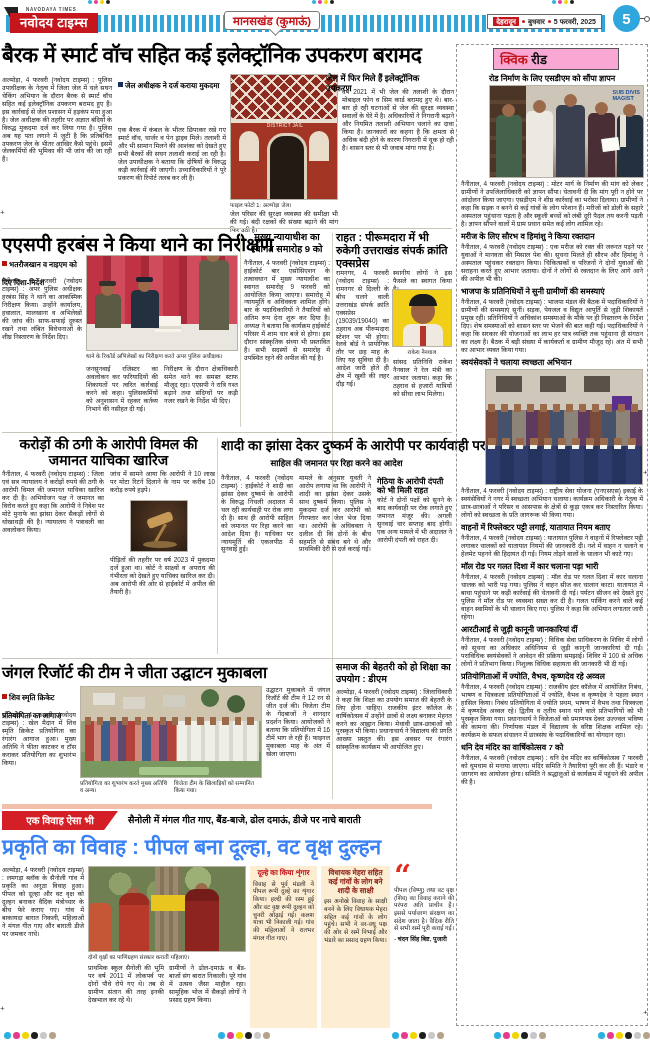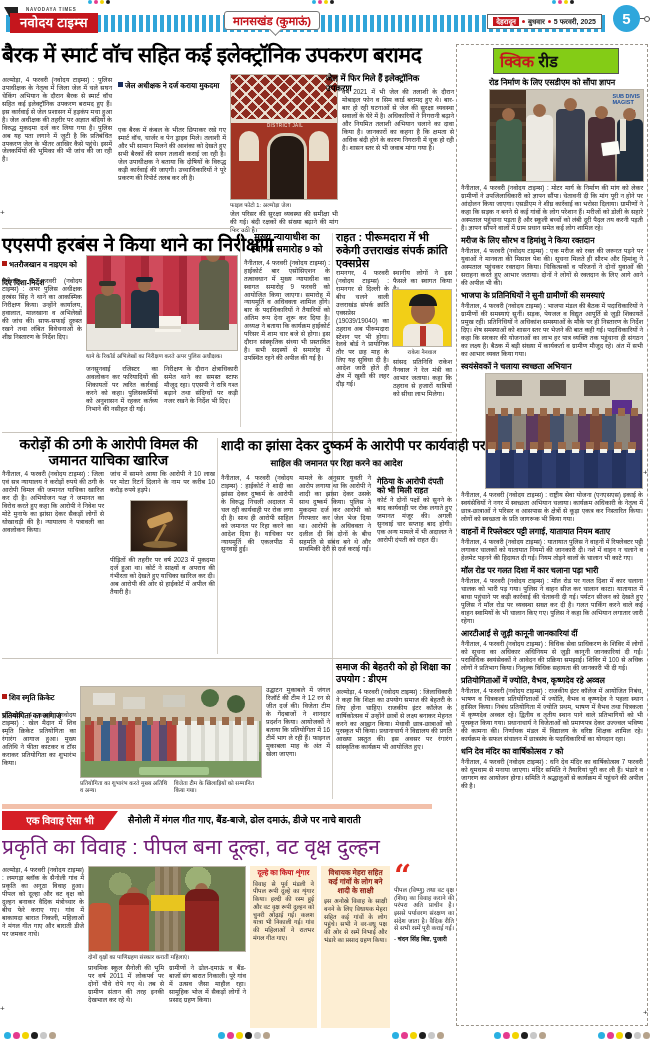--- a/index.html
+++ b/index.html
@@ -37,32 +37,32 @@
   .h-sec{font-weight:bold;color:#000}
   .kicker{font-size:7.4px;font-weight:bold;line-height:1.2;color:#000}
   .sq{display:inline-block;width:5px;height:5px;margin-right:2px;vertical-align:1px}
   .sq-blue{background:#1b2f5e}.sq-red{background:#b01812}
   .subhead{font-size:8px;font-weight:bold;color:#000;line-height:1.15;margin:3px 0 1.5px}
   .rule-h{position:absolute;height:1px;background:#c9c4bc}
   .rule-v{position:absolute;width:1px;background:#d4cfc7}
   
   .sidebar{position:absolute;left:456px;top:44px;width:192px;height:982px;border:1px dashed #9a948a;
            box-sizing:border-box;padding:3px 4px}
-  .qr-box{margin-left:32px;border:1px solid #555;background:#84cc16;font-weight:bold;font-size:16px;
+  .qr-box{margin-left:32px;border:1px solid #555;background:#f9a8d4;font-weight:bold;font-size:13px;
           padding:1px 6px;width:112px}
   .qr-red{color:#c5161d}.qr-blk{color:#111}
   .sb-head{font-size:8px;font-weight:bold;color:#000;line-height:1.15;margin:4px 0 1.5px}
   .sb-body{font-size:6.4px;line-height:1.26;text-align:justify;color:#1d1d1d}
   
   .tagbox{position:absolute;left:0;top:7px;width:116px;height:19px;background:#d51f26;color:#fff;
           font-weight:bold;font-size:10px;line-height:19px;text-align:center;
           clip-path:polygon(0 0,100% 0,88% 100%,0 100%)}
   .pinkband{position:absolute;left:0;top:0;width:430px;height:5px;background:#f2c0aa}
   .w-kicker{position:absolute;left:126px;top:9px;width:326px;font-size:9.5px;font-weight:bold;color:#000}
-  .w-head{position:absolute;left:0;top:28px;width:452px;font-size:21px;font-weight:normal;color:#701a75;white-space:nowrap}
+  .w-head{position:absolute;left:0;top:28px;width:452px;font-size:21px;font-weight:bold;color:#3b82f6;white-space:nowrap}
   .cream{position:absolute;background:#fdeed3;padding:3px 3px;box-sizing:border-box}
   .cream h4{margin:0 0 2px;font-size:7.3px;text-align:center;line-height:1.2}
   .quote-mark{font-family:"DejaVu Serif",serif;font-size:30px;color:#e02b1e;line-height:20px;font-weight:bold}
   .attr{font-weight:bold;font-size:6.2px;margin-top:2px}
   
   .dots{position:absolute;display:flex;gap:2px}
   .dots i{width:7px;height:7px;border-radius:50%;display:block}
   .tdots i{width:4px;height:4px}
   .c1{background:#29b0e2}.c2{background:#e53a8e}.c3{background:#f2d400}.c4{background:#1e1e1e}
   .c5{background:#c8c8c8}.c6{background:#b5a28b}
@@ -208,20 +208,21 @@
     <div class="h-sec" style="font-size:8.5px;text-align:center;margin-top:3px">साहिल की जमानत पर रिहा करने का आदेश</div>
     <div class="abs body-txt" style="left:0;top:38px;width:72px;height:180px">नैनीताल, 4 फरवरी (नवोदय टाइम्स) : हाईकोर्ट ने शादी का झांसा देकर दुष्कर्म के आरोपी के विरुद्ध निचली अदालत में चल रही कार्यवाही पर रोक लगा दी है। साथ ही आरोपी साहिल को जमानत पर रिहा करने का आदेश दिया है। याचिका पर न्यायमूर्ति की एकलपीठ में सुनवाई हुई।</div>
     <div class="abs body-txt" style="left:78px;top:38px;width:72px;height:180px">मामले के अनुसार युवती ने आरोप लगाया था कि आरोपी ने शादी का झांसा देकर उसके साथ दुष्कर्म किया। पुलिस ने मुकदमा दर्ज कर आरोपी को गिरफ्तार कर जेल भेज दिया था। आरोपी के अधिवक्ता ने दलील दी कि दोनों के बीच सहमति से संबंध बने थे और प्राथमिकी देरी से दर्ज कराई गई।</div>
     <div class="abs subhead" style="left:156px;top:38px;width:75px">गेठिया के आरोपी दंपती को भी मिली राहत</div>
     <div class="abs body-txt" style="left:156px;top:60px;width:75px;height:158px">कोर्ट ने दोनों पक्षों को सुनने के बाद कार्यवाही पर रोक लगाते हुए जमानत मंजूर की। अगली सुनवाई चार सप्ताह बाद होगी। एक अन्य मामले में भी अदालत ने आरोपी दंपती को राहत दी।</div>
   </div>
 
   <div class="rule-h" style="left:2px;top:658px;width:450px"></div>
 
   <div class="abs" style="left:2px;top:661px;width:328px;height:140px">
+    <div class="h-sec" style="font-size:16px;white-space:nowrap">जंगल रिजॉर्ट की टीम ने जीता उद्घाटन मुकाबला</div>
     <div class="abs" style="left:0;top:25px;width:74px">
       <span class="sq sq-red"></span><span class="kicker">शिव स्मृति क्रिकेट प्रतियोगिता का आगाज</span>
     </div>
     <div class="abs body-txt" style="left:0;top:50px;width:74px;height:88px">भीमताल, 4 फरवरी (नवोदय टाइम्स) : खेल मैदान में शिव स्मृति क्रिकेट प्रतियोगिता का रंगारंग आगाज हुआ। मुख्य अतिथि ने फीता काटकर व टॉस कराकर प्रतियोगिता का शुभारंभ किया।</div>
 
     <div class="photo" style="left:78px;top:25px;width:182px;height:92px;background:linear-gradient(180deg,#cfc4ae 0 38%,#93a274 38% 72%,#78985f 72%)">
       <div class="abs" style="left:12px;top:6px;width:22px;height:12px;background:#e2dfd6;box-shadow:30px 4px 0 #d8d4c8,70px 2px 0 #cfccc0"></div>
       <div class="abs" style="left:120px;top:2px;width:18px;height:18px;border-radius:50%;background:#4f6e42;box-shadow:26px 6px 0 #46613a"></div>
       <div class="abs" style="left:4px;top:34px;width:92px;height:40px;background:repeating-linear-gradient(90deg,#b3423a 0 9px,#cf8a7c 9px 16px,#3a5f8a 16px 25px,#c9606f 25px 33px,#5d4a6e 33px 41px)"></div>
       <div class="abs" style="left:96px;top:34px;width:82px;height:40px;background:repeating-linear-gradient(90deg,#efefe8 0 10px,#d9d9d0 10px 14px)"></div>

